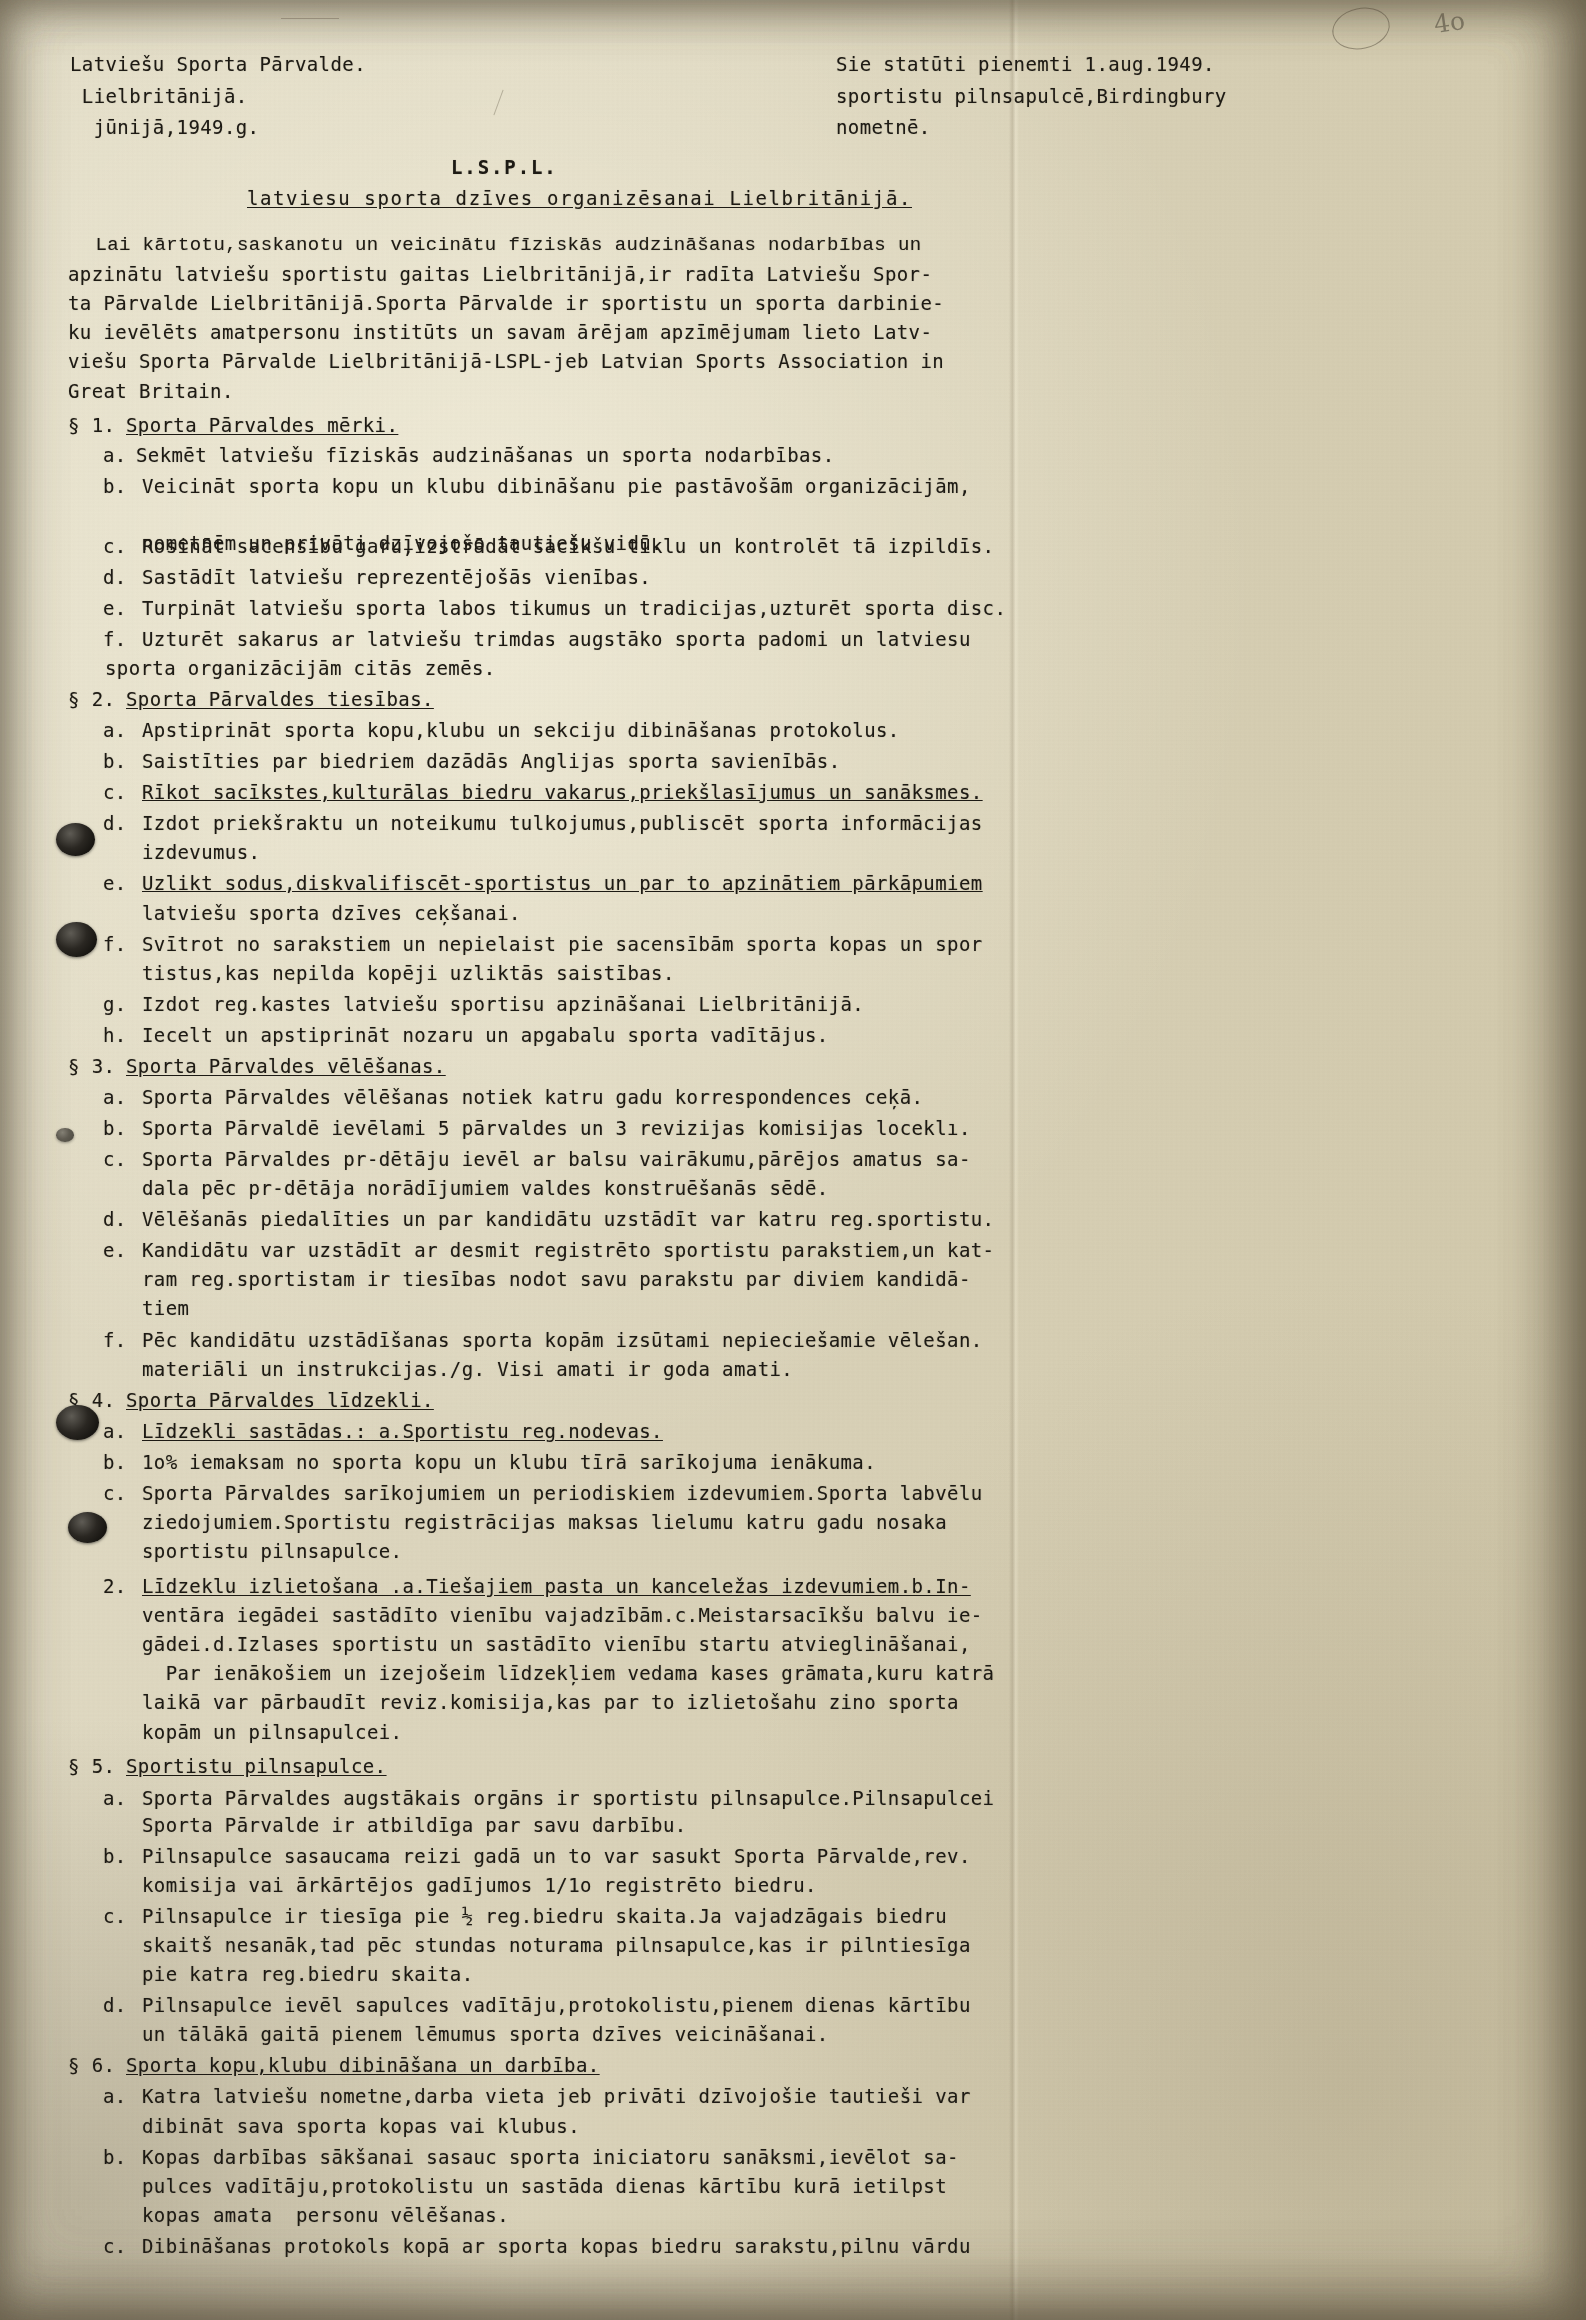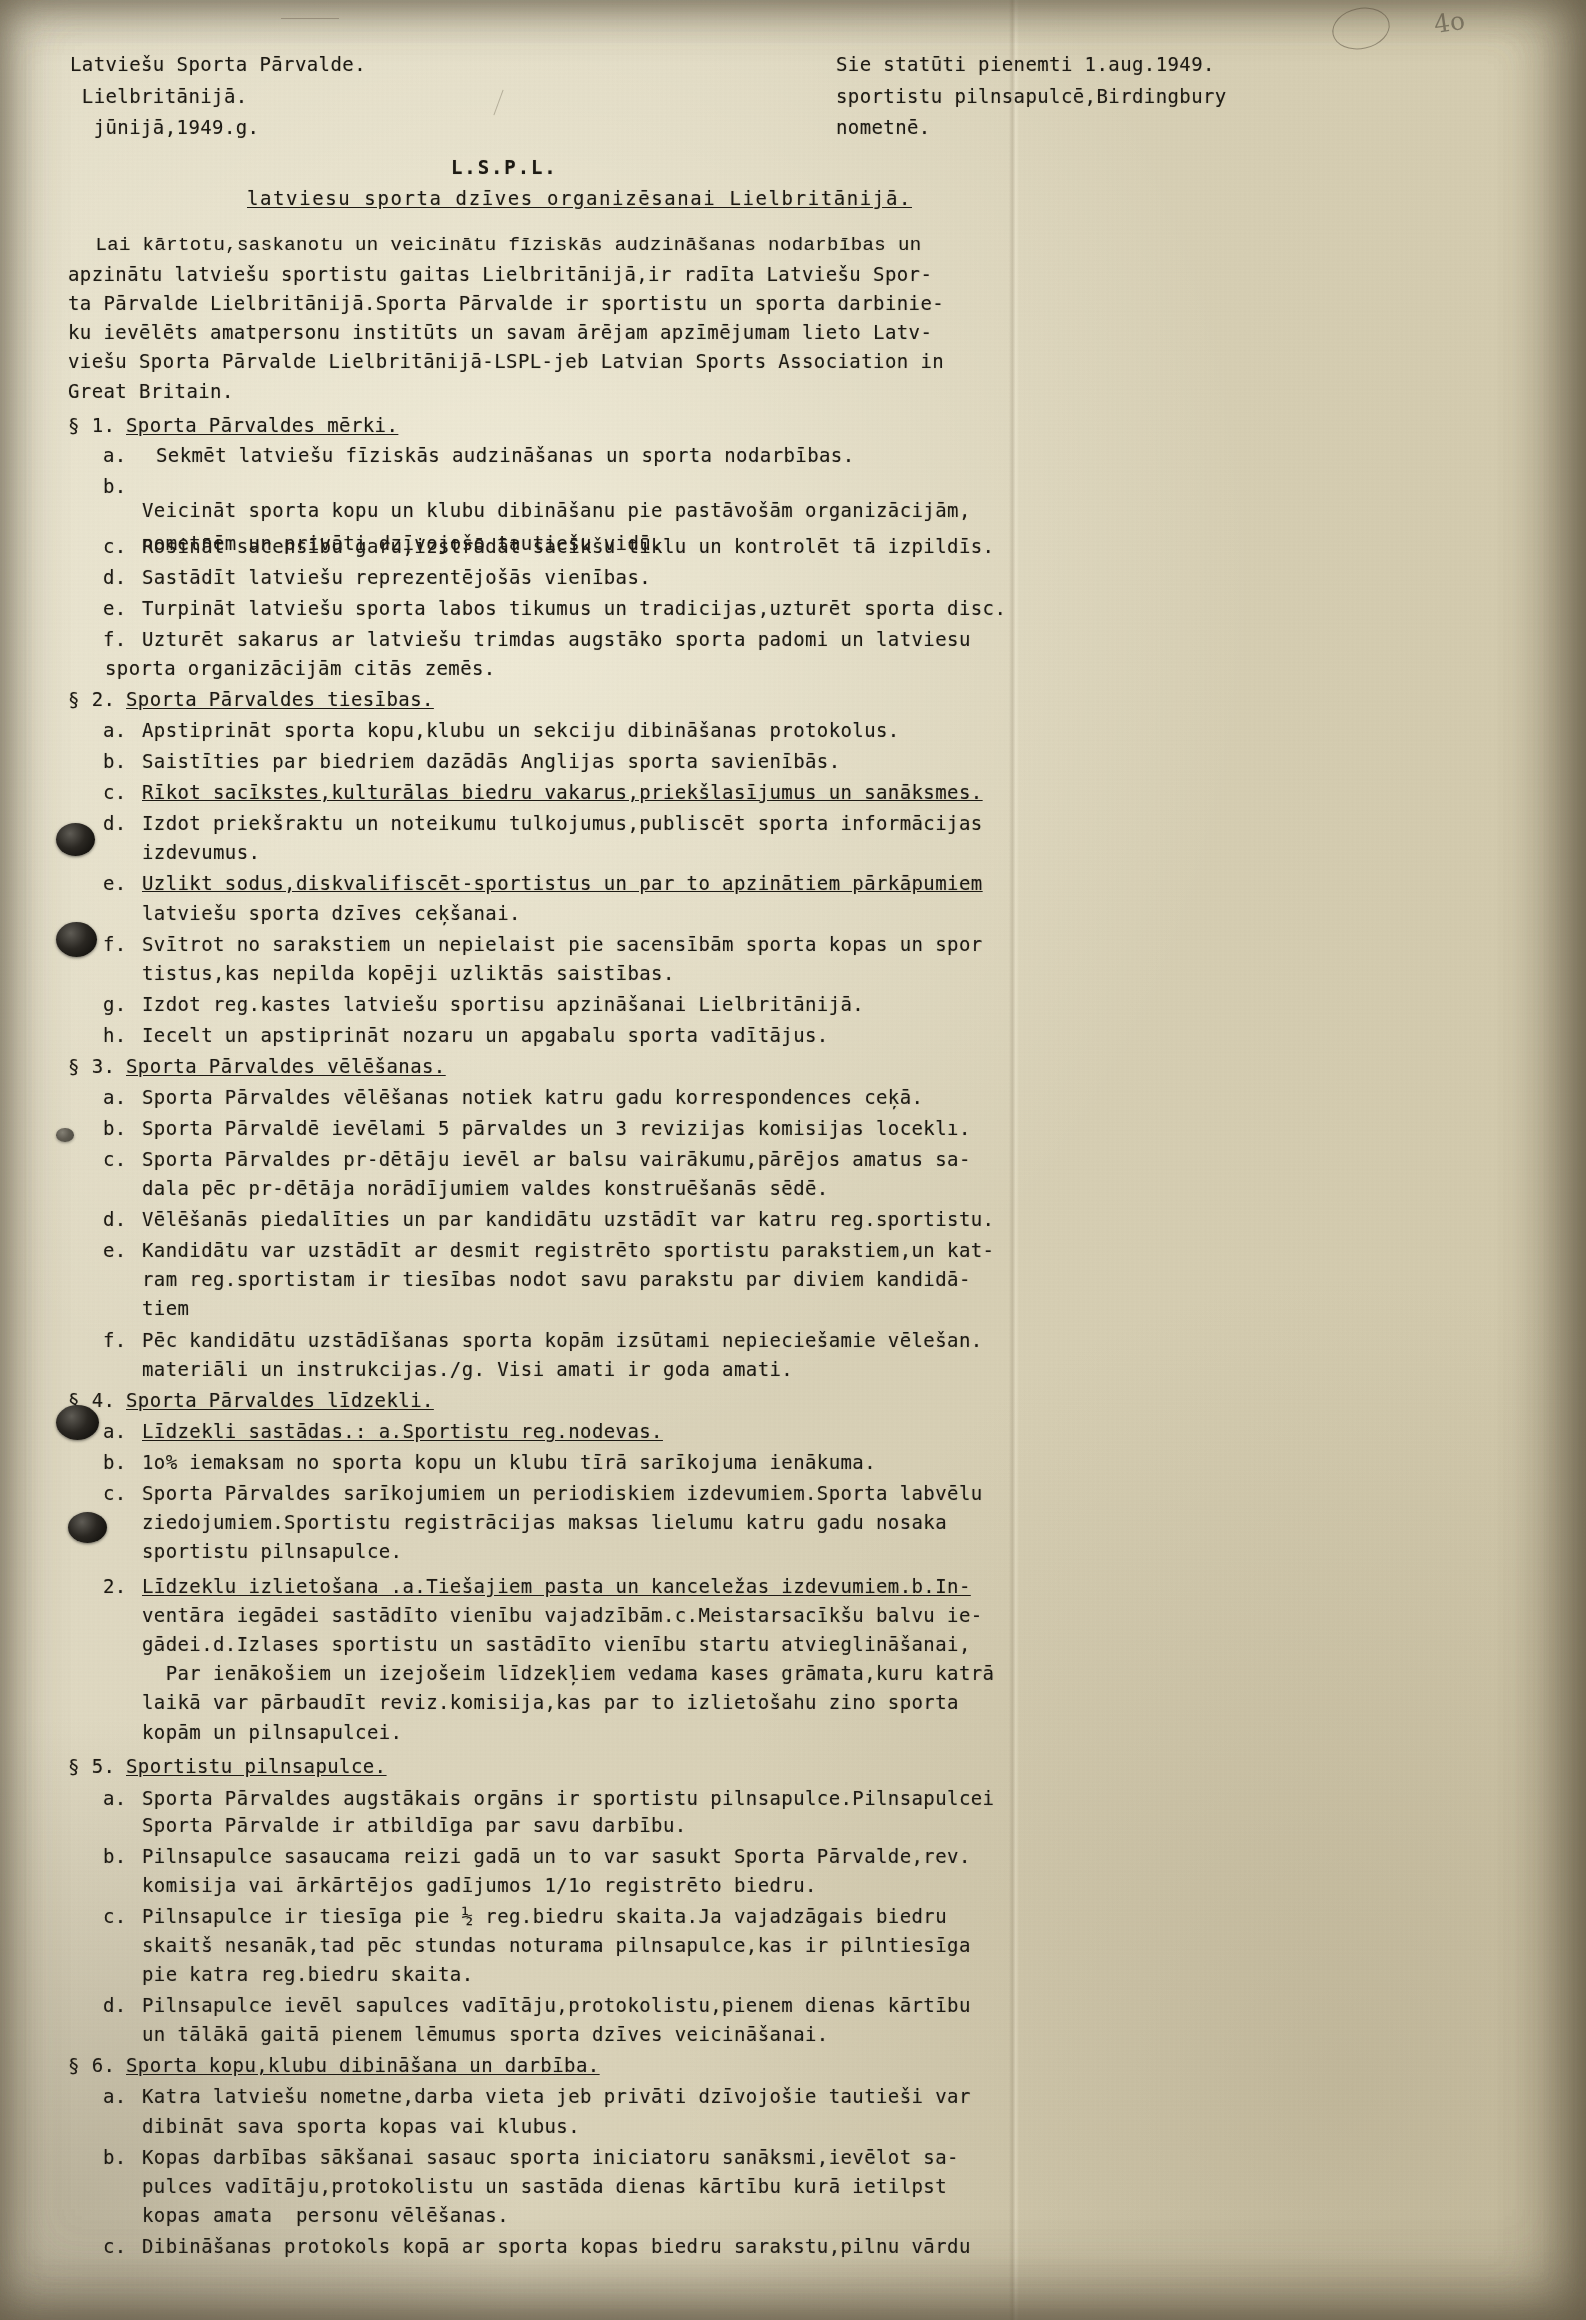--- a/index.html
+++ b/index.html
@@ -129,24 +129,24 @@
     <div class="line" style="left:68px; top:260px;">apzinātu latviešu sportistu gaitas Lielbritānijā,ir radīta Latviešu Spor-</div>
     <div class="line" style="left:68px; top:289px;">ta Pārvalde Lielbritānijā.Sporta Pārvalde ir sportistu un sporta darbinie-</div>
     <div class="line" style="left:68px; top:318px;">ku ievēlēts amatpersonu institūts un savam ārējam apzīmējumam lieto Latv-</div>
     <div class="line" style="left:68px; top:347px;">viešu Sporta Pārvalde Lielbritānijā-LSPL-jeb Latvian Sports Association in</div>
     <div class="line" style="left:68px; top:377px;">Great Britain.</div>
 
     <div class="line" style="left:68px; top:411px;">§ 1.</div>
     <div class="line u" style="left:126px; top:411px;">Sporta Pārvaldes mērki.</div>
 
     <div class="line" style="left:103px; top:441px;">a.</div>
-    <div class="line" style="left:156px; top:441px;">Sekmēt latviešu fīziskās audzināšanas un sporta nodarbības.</div>
+    <div class="line" style="left:136px; top:441px;">Sekmēt latviešu fīziskās audzināšanas un sporta nodarbības.</div>
 
     <div class="line" style="left:103px; top:472px;">b.</div>
-    <div class="line" style="left:142px; top:496px;">Veicināt sporta kopu un klubu dibināšanu pie pastāvošām organizācijām,</div>
+    <div class="line" style="left:142px; top:472px;">Veicināt sporta kopu un klubu dibināšanu pie pastāvošām organizācijām,</div>
     <div class="line" style="left:142px; top:501px;margin-top:28px;">nometnēm un privāti dzīvojošo tautiešu vidū.</div>
 
     <div class="line" style="left:103px; top:532px;">c.</div>
     <div class="line" style="left:142px; top:532px;">Rosināt sacensību garu,izstrādāt sacīkšu tīklu un kontrolēt tā izpildīs.</div>
 
     <div class="line" style="left:103px; top:563px;">d.</div>
     <div class="line" style="left:142px; top:563px;">Sastādīt latviešu reprezentējošās vienības.</div>
 
     <div class="line" style="left:103px; top:594px;">e.</div>
     <div class="line" style="left:142px; top:594px;">Turpināt latviešu sporta labos tikumus un tradicijas,uzturēt sporta disc.</div>

